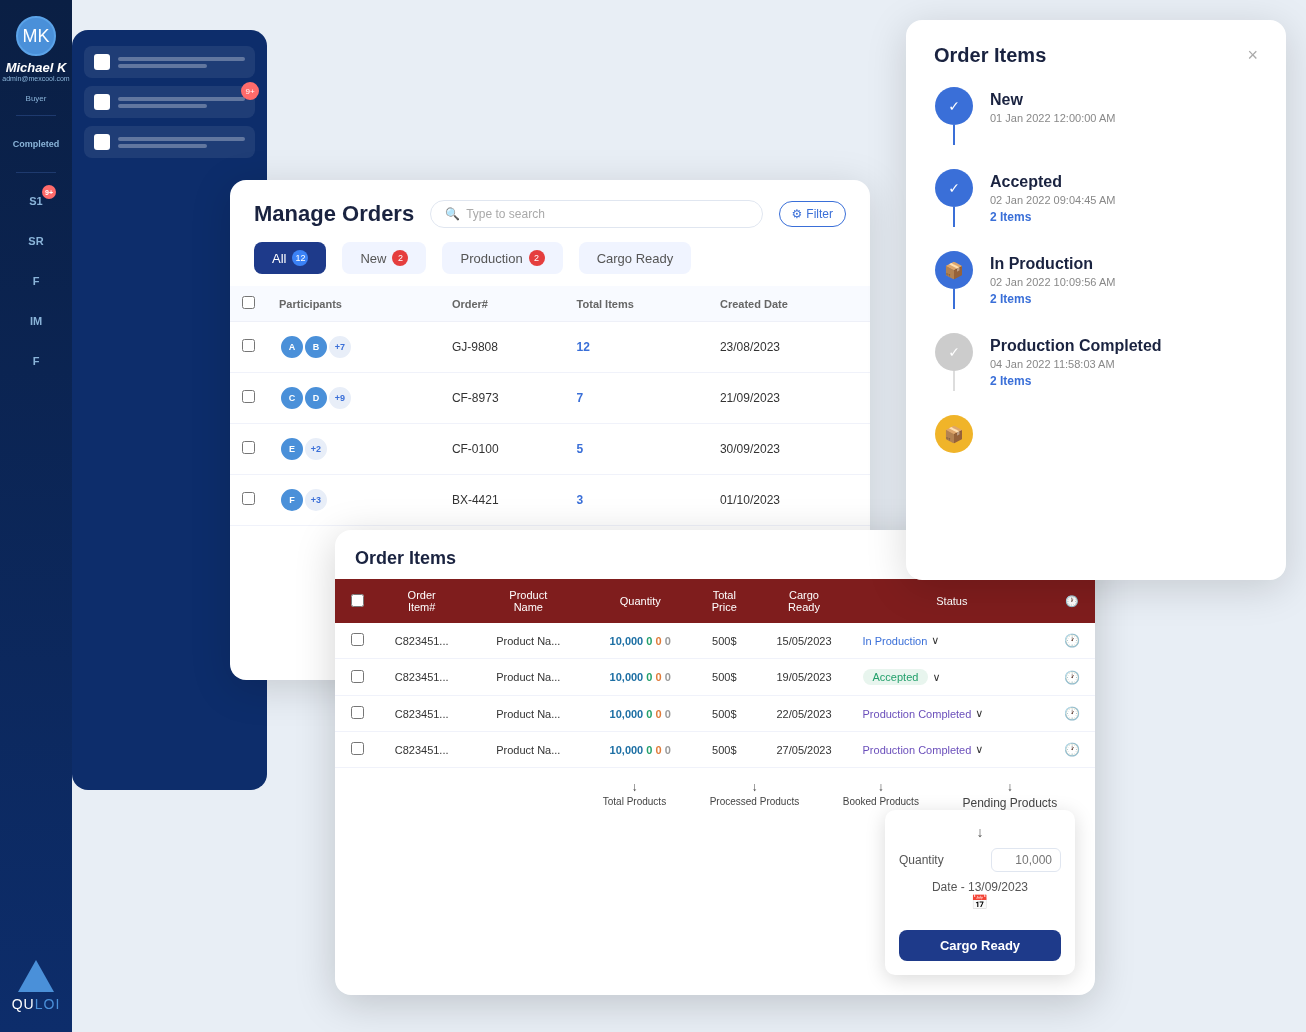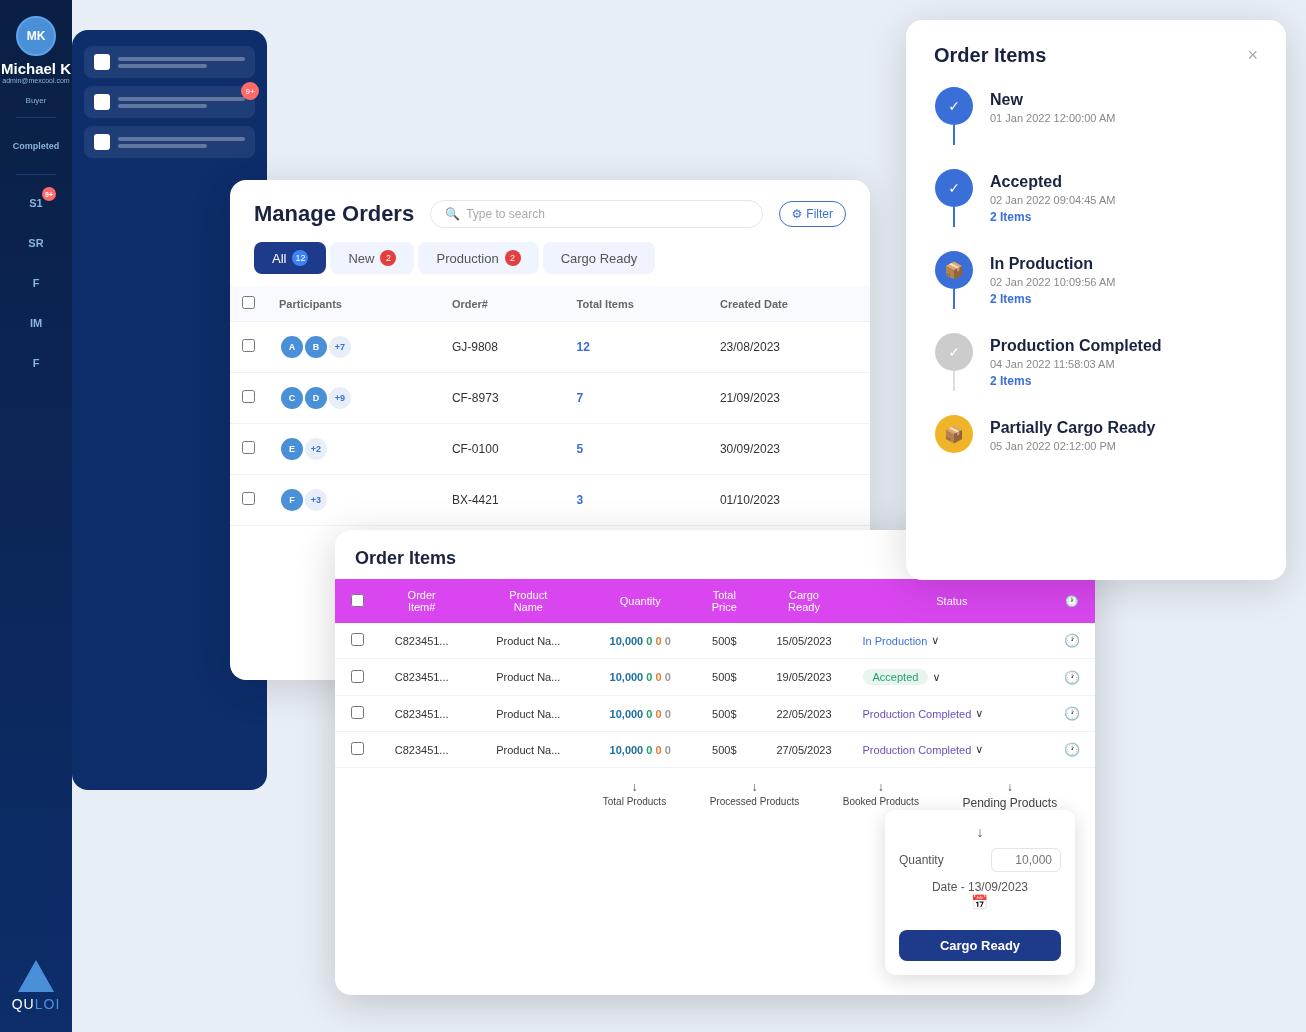--- a/index.html
+++ b/index.html
@@ -29,26 +29,26 @@
       display: flex;
       flex-direction: column;
       align-items: center;
       margin-bottom: 12px;
     }
     .avatar-circle {
       width: 40px; height: 40px;
       border-radius: 50%;
       background: #4a90d9;
       display: flex; align-items: center; justify-content: center;
-      color: white; font-weight: bold; font-size: 12px;
+      color: white; font-weight: normal; font-size: 18px;
       border: 2px solid #5ba3e8;
       margin-bottom: 4px;
     }
     .sidebar-username {
-      color: white; font-size: 15px; font-weight: 600; text-align: center;
+      color: white; font-size: 13px; font-weight: 600; text-align: center; font-style: italic;
     }
     .sidebar-email {
       color: #8ab4d9; font-size: 7px; text-align: center;
     }
     .sidebar-role {
       color: #8ab4d9; font-size: 8px;
       margin-bottom: 4px;
     }
     .sidebar-divider {
       width: 40px; height: 1px; background: #1e3a6e; margin: 8px 0;
@@ -146,21 +146,21 @@
     }
     .filter-btn {
       display: flex; align-items: center; gap: 4px;
       border: 1px solid #3a6fd8; border-radius: 20px;
       padding: 5px 12px; color: #3a6fd8; font-size: 12px; cursor: pointer;
       white-space: nowrap;
     }
 
     
     .mo-tabs {
-      display: flex; gap: 4px; padding: 0 24px 12px;
+      display: flex; gap: 16px; padding: 0 24px 12px;
     }
     .mo-tab {
       display: flex; align-items: center; gap: 6px;
       padding: 8px 18px; border-radius: 8px;
       font-size: 13px; font-weight: 500; cursor: pointer;
     }
     .mo-tab.active {
       background: #1e3a8a; color: white;
     }
     .mo-tab.inactive {
@@ -211,21 +211,21 @@
       box-shadow: 0 8px 40px rgba(0,0,0,0.18);
       z-index: 8;
       overflow: hidden;
     }
     .oi-title {
       font-size: 18px; font-weight: 700; color: #1a2340;
       padding: 18px 20px 0;
     }
     .oi-table { width: 100%; border-collapse: collapse; margin-top: 10px; }
     .oi-table thead tr {
-      background: #d946ef;
+      background: #7f1d1d;
       padding-left: 28px;
     }
     .oi-table th {
       color: white; font-size: 11px; font-weight: 500;
       padding: 10px 8px; text-align: center;
     }
     .oi-table th:first-child { text-align: left; padding-left: 16px; }
     .oi-table td {
       padding: 10px 8px; font-size: 11px; color: #333;
       border-bottom: 1px solid #f0f2fa; text-align: center;
@@ -683,19 +683,15 @@
         <div class="ti-name">Production Completed</div>
         <div class="ti-date">04 Jan 2022 11:58:03 AM</div>
         <div class="ti-items">2 Items</div>
       </div>
     </div>
 
     <div class="timeline-item">
       <div class="timeline-left">
         <div class="timeline-icon yellow" style="font-size:16px;">📦</div>
       </div>
-      <div class="timeline-content">
-        <div class="ti-name">Partially Cargo Ready</div>
-        <div class="ti-date">05 Jan 2022 02:12:00 PM</div>
-      </div>
     </div>
   </div>
 </div>
 
 </body></html>

